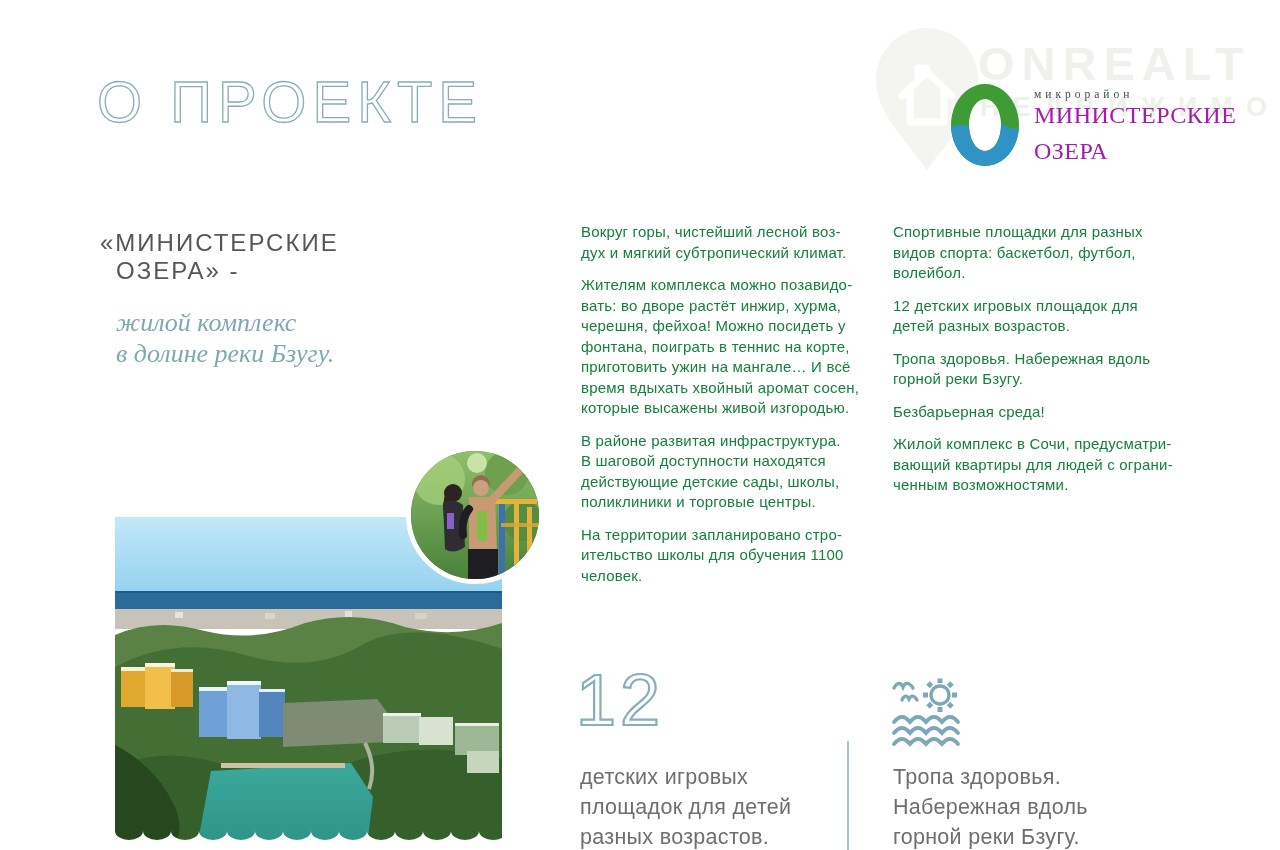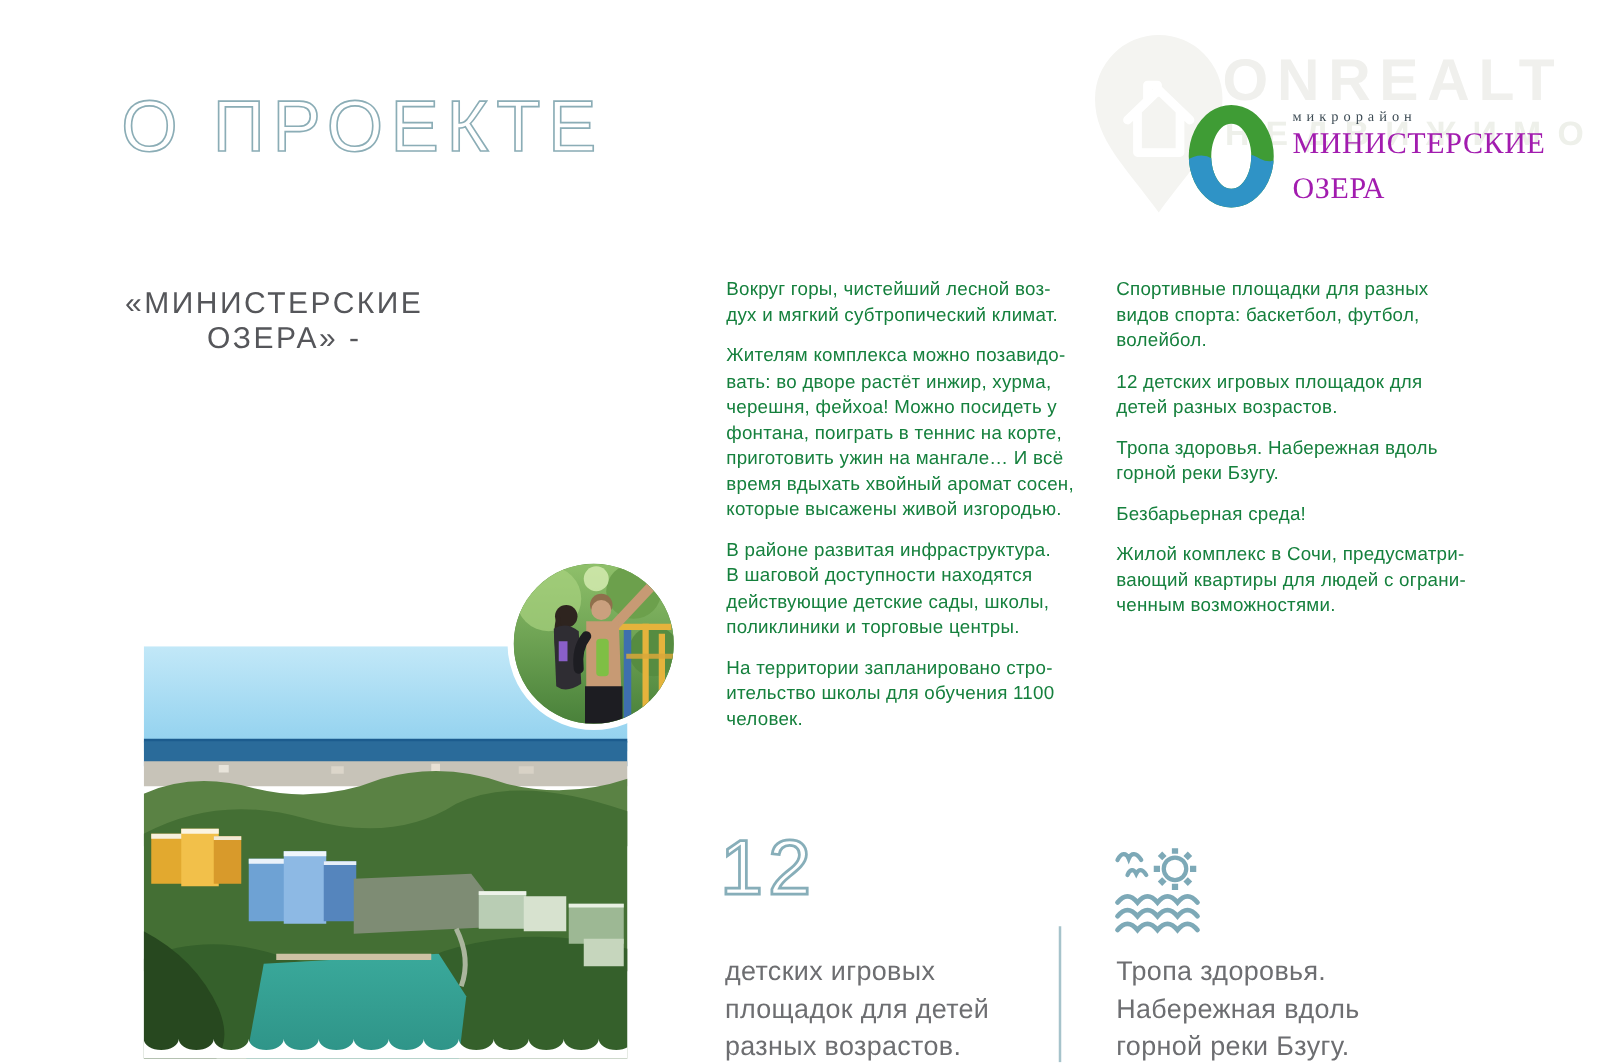--- a/index.html
+++ b/index.html
@@ -24,41 +24,41 @@
 
   
   .page-title { position:absolute; left:97px; top:68px; font-size:58px; font-weight:400;
                 letter-spacing:6px; color:#8badb6; white-space:nowrap; }
   @supports ((-webkit-text-stroke:1px #000)) {
     .page-title { -webkit-text-fill-color:transparent; -webkit-text-stroke:1.3px #8badb6; }
   }
 
   
   .intro-heading { position:absolute; left:100px; top:229px; font-size:24px; letter-spacing:2px;
-                   color:#55565a; line-height:28px; font-weight:400;text-align:center; }
+                   color:#55565a; line-height:28px; font-weight:400; }
   .intro-heading .line2 { display:block; padding-left:16px; }
   .intro-tagline { position:absolute; left:116px; top:307px; font-family:"Liberation Serif", serif;
                    font-style:italic; font-size:26px; line-height:31px; color:#7fa8b1; white-space:pre-line; }
 
   
   .col { position:absolute; top:222px; width:302px; font-size:15px; line-height:20.5px;
          color:#15803d; letter-spacing:0.2px; }
   .col-middle { left:581px; }
   .col-right  { left:893px; }
   .col p { margin:0 0 12px 0; white-space:pre-line; }
 
   
   .photo-main { position:absolute; left:115px; top:517px; width:387px; height:330px; }
   
   .photo-circle { position:absolute; left:406px; top:446px; width:138px; height:138px;
                   border-radius:50%; border:5px solid #ffffff; overflow:hidden; z-index:5;
                   background:#5a8a42; }
 
   
-  .stat-number { position:absolute; left:576px; top:664px; font-size:62px; line-height:1;
+  .stat-number { position:absolute; left:576px; top:664px; font-size:72px; line-height:1;
                  letter-spacing:4px; color:#87aeb9; font-weight:400;text-align:right; }
   @supports ((-webkit-text-stroke:1px #000)) {
     .stat-number { -webkit-text-fill-color:transparent; -webkit-text-stroke:2.2px #87aeb9; }
   }
   .stat-label { position:absolute; font-size:21.5px; line-height:30px; color:#6d6e71;
                 white-space:pre-line; letter-spacing:0.3px; }
   .stat-label-left  { left:580px; top:762px; }
   .stat-label-right { left:893px; top:762px; }
   .stat-divider { position:absolute; left:847px; top:741px; width:2px; height:109px; background:#a6c3cb; }
   .stat-icon { position:absolute; left:891px; top:678px; }
@@ -93,20 +93,22 @@
       <div class="logo-name" style="margin-top:13px;">ОЗЕРА</div>
     </div>
   </div>
 
   <h1 class="page-title">О ПРОЕКТЕ</h1>
 
   <div class="intro-heading">
     <span class="line1">«МИНИСТЕРСКИЕ</span>
     <span class="line2">ОЗЕРА» -</span>
   </div>
+  <div class="intro-tagline">жилой комплекс
+в долине реки Бзугу.</div>
 
   <div class="col col-middle">
     <p>Вокруг горы, чистейший лесной воз-
 дух и мягкий субтропический климат.</p>
     <p>Жителям комплекса можно позавидо-
 вать: во дворе растёт инжир, хурма,
 черешня, фейхоа! Можно посидеть у
 фонтана, поиграть в теннис на корте,
 приготовить ужин на мангале… И всё
 время вдыхать хвойный аромат сосен,

